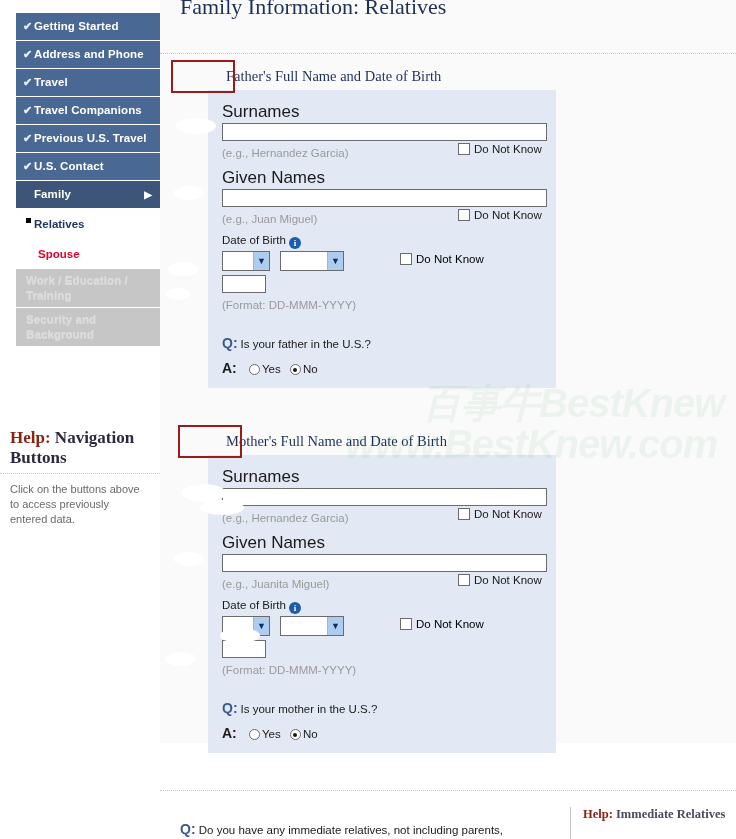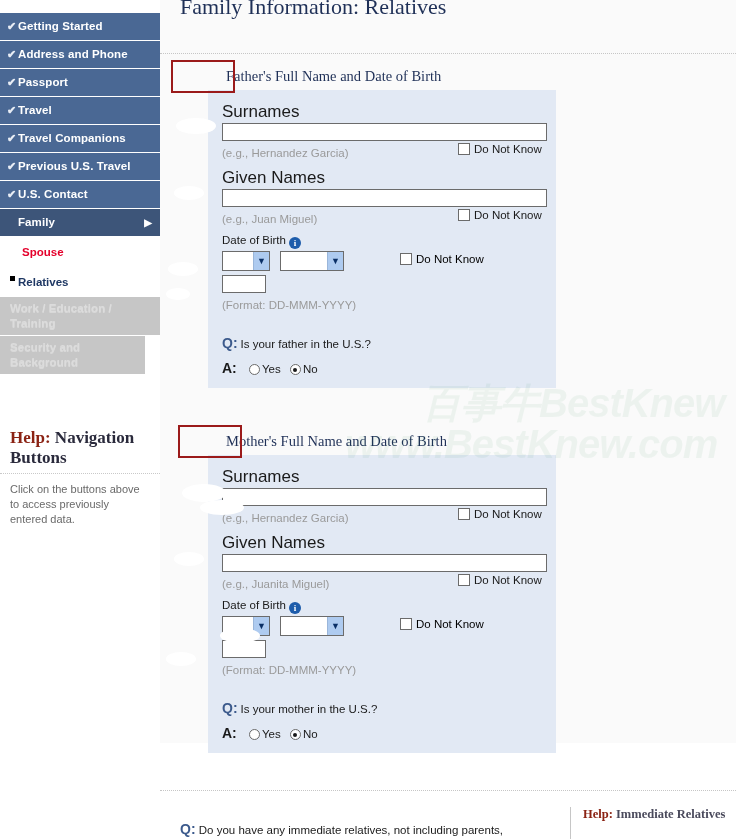--- a/index.html
+++ b/index.html
@@ -16,20 +16,21 @@
     background: #ffffff;
     overflow: hidden;
   }
 
   
   #sidebar {
     position: absolute;
     left: 0; top: 0;
     width: 160px; height: 665px;
     background: #ffffff;
+    padding-left: 16px;
   }
   .nav-btn {
     position: relative;
     height: 27px;
     margin-bottom: 1px;
     background: #4a6894;
     color: #ffffff;
     font-size: 11.5px;
     font-weight: bold;
     line-height: 27px;
@@ -344,45 +345,42 @@
 
     <div style="height:13px"></div>
 
     <div class="nav-btn">
       <span class="chk">✔</span><span>Getting Started</span>
     </div>
     <div class="nav-btn">
       <span class="chk">✔</span><span>Address and Phone</span>
     </div>
     <div class="nav-btn">
-      <span class="chk">✔</span><span>Passport</span>
-    </div>
-    <div class="nav-btn">
       <span class="chk">✔</span><span>Travel</span>
     </div>
     <div class="nav-btn">
       <span class="chk">✔</span><span>Travel Companions</span>
     </div>
     <div class="nav-btn">
       <span class="chk">✔</span><span>Previous U.S. Travel</span>
     </div>
     <div class="nav-btn">
       <span class="chk">✔</span><span>U.S. Contact</span>
     </div>
     <div class="nav-btn active">
       <span>Family</span>
       <span class="arrow">▶</span>
     </div>
 
-    <div class="nav-sub red">
-      <span>Spouse</span>
-    </div>
     <div class="nav-sub cur">
       <span class="bullet"></span>
       <span>Relatives</span>
+    </div>
+    <div class="nav-sub red">
+      <span>Spouse</span>
     </div>
 
     <div class="nav-btn disabled">
       <span>Work / Education / Training</span>
     </div>
     <div class="nav-btn disabled short">
       <span>Security and Background</span>
     </div>
 
     <div id="help-box">

